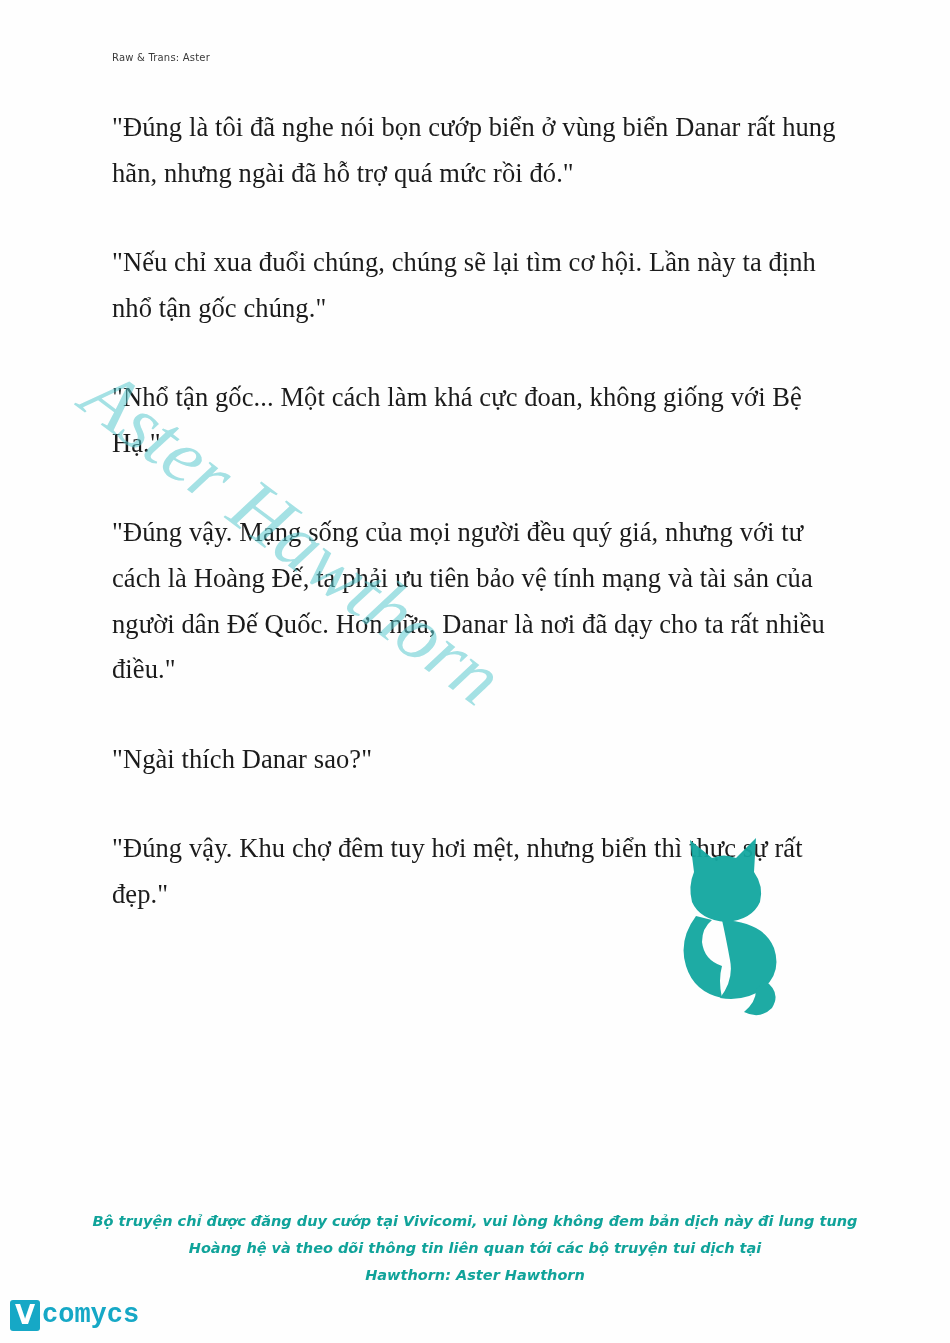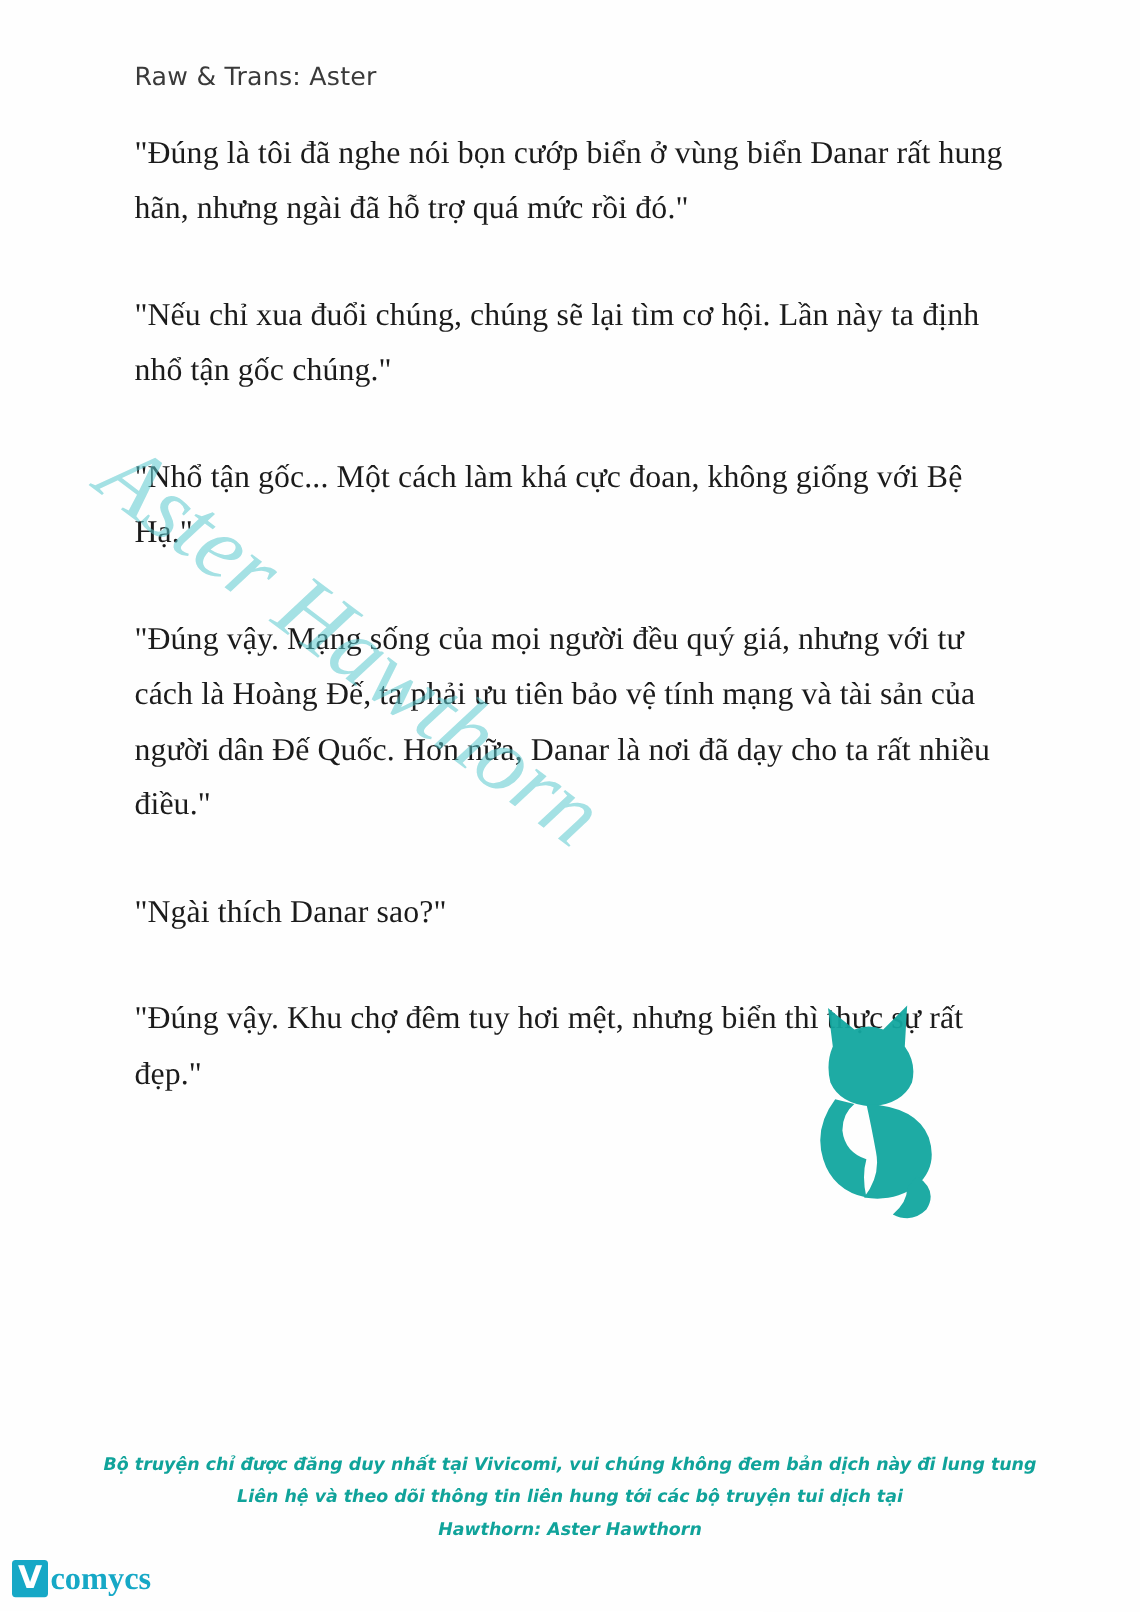--- a/index.html
+++ b/index.html
@@ -21,21 +21,21 @@
     box-sizing: border-box;
     background: #fefefe;
   }
 
   
   .credit {
     position: absolute;
     top: 52px;
     left: 112px;
     font-family: "DejaVu Sans", sans-serif;
-    font-size: 21px;
+    font-size: 10px;
     color: #3a3a3a;
     letter-spacing: 0.2px;
   }
 
   
   .content {
     position: absolute;
     top: 105px;
     left: 112px;
     width: 730px;
@@ -112,21 +112,21 @@
     width: 30px;
     height: 31px;
     display: flex;
     align-items: center;
     justify-content: center;
     border-radius: 3px;
     line-height: 1;
   }
   .site-logo .word {
     color: #16a8c6;
-    font-family: Liberation Serif, serif;
+    font-family: Liberation Mono, monospace;
     font-weight: bold;
     font-size: 27px;
     margin-left: 2px;
     line-height: 1;
   }
 </style>
 </head>
 <body>
 
 <div class="page">
@@ -152,22 +152,22 @@
 
         <path d="M36 96 Q18 120 26 146 Q34 172 62 178 Q58 160 62 146 Q44 140 42 122 Q42 108 52 100 Z"></path>
         <path d="M62 100 Q104 102 114 128 Q122 152 104 168 Q86 182 60 178 Q74 160 70 140 Q66 118 62 100 Z"></path>
 
         <path d="M104 160 Q122 172 112 188 Q100 200 84 192 Q96 182 96 170 Z"></path>
       </g>
     </svg>
   </div>
 
   <div class="footer">
-    <div>Bộ truyện chỉ được đăng duy nhất tại Vivicomi, vui chúng không đem bản dịch này đi lung tung</div>
-    <div>Liên hệ và theo dõi thông tin liên hung tới các bộ truyện tui dịch tại</div>
+    <div>Bộ truyện chỉ được đăng duy cướp tại Vivicomi, vui lòng không đem bản dịch này đi lung tung</div>
+    <div>Hoàng hệ và theo dõi thông tin liên quan tới các bộ truyện tui dịch tại</div>
     <div>Hawthorn: Aster Hawthorn</div>
   </div>
 
   <div class="site-logo">
     <span class="v-badge">V</span>
     <span class="word">comycs</span>
   </div>
 
 </div>
 

